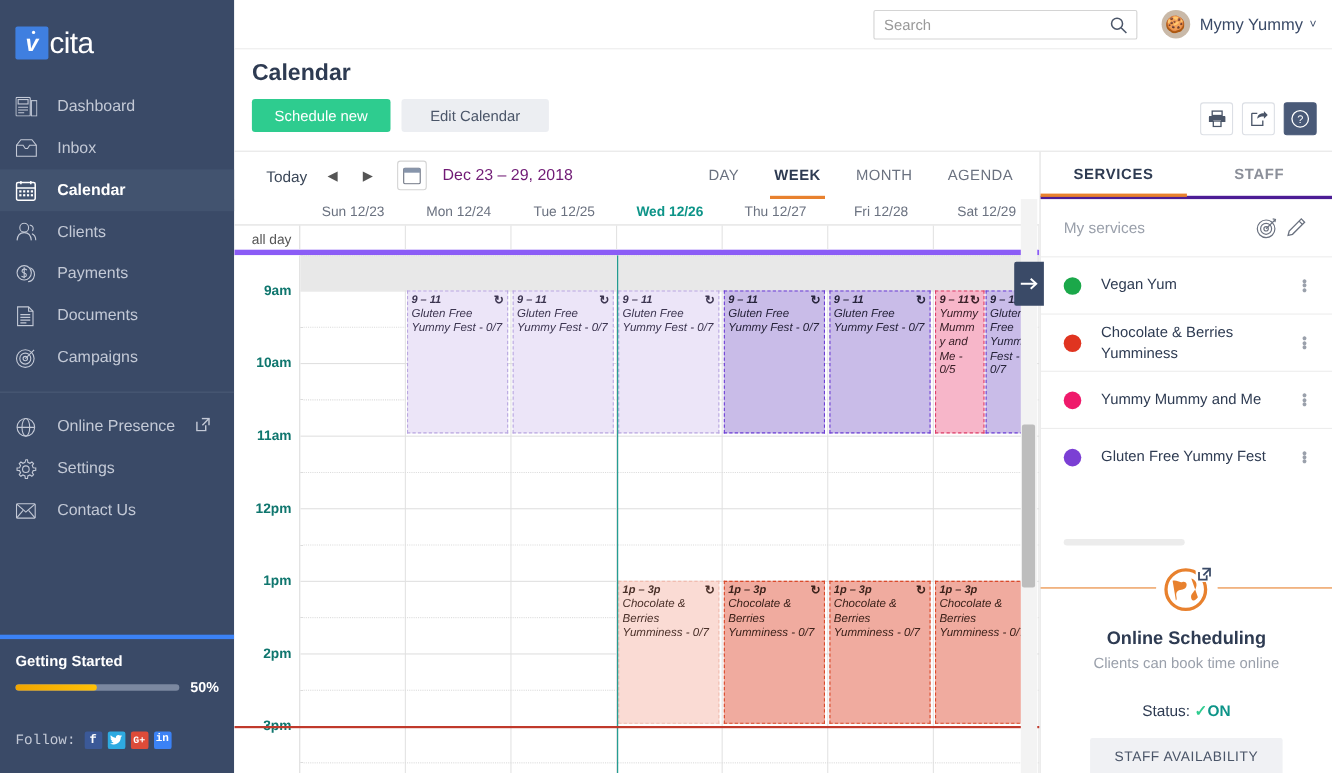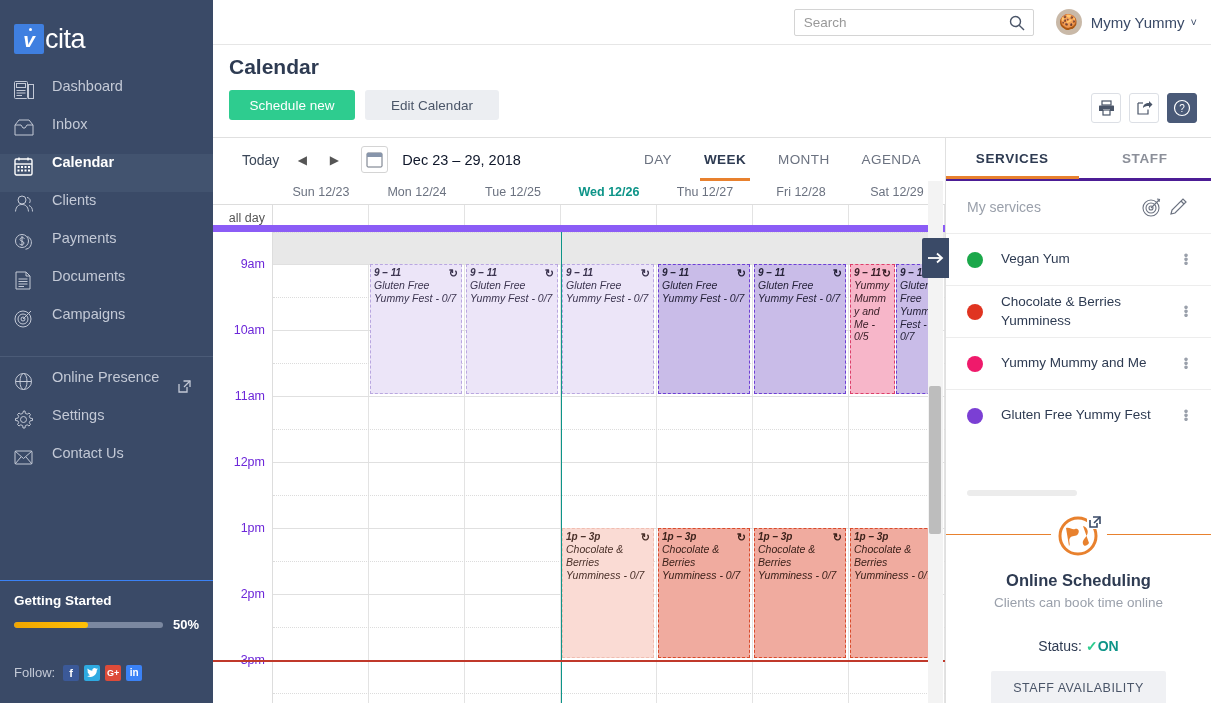--- a/index.html
+++ b/index.html
@@ -22,46 +22,46 @@
     color: #fff; font-size: 21px; font-weight: bold; font-style: italic;
     line-height: 1; position: relative;
   }
   .logo-mark .dot {
     position: absolute; top: 4px; left: 15px; width: 3px; height: 3px;
     background: #fff; border-radius: 50%;
   }
   .logo-text { color: #fff; font-size: 27px; letter-spacing: -0.5px; margin-left: 1px; }
 
   .nav-item {
-    display: flex; align-items: flex-start; height: 38px; padding-left: 14px;
+    display: flex; align-items: center; height: 38px; padding-left: 14px;
     font-size: 14.5px; color: #c3c9d6; cursor: pointer; position: relative;
   }
   .nav-item.active { background: #42536f; color: #fff; font-weight: bold; }
   .nav-ico {
     width: 30px; height: 24px; display: flex; align-items: center;
     justify-content: flex-start; flex: 0 0 30px;
   }
   .nav-ico svg { display: block; }
   .nav-label { margin-left: 8px; }
   .nav-ext { position: absolute; right: 22px; top: 50%; transform: translateY(-50%); }
   .nav-divider { height: 1px; background: #4b5b77; margin: 12px 0 12px 0; }
 
   .getting-started {
     position: absolute; left: 0; bottom: 61px; width: 213px;
-    border-top: 1px solid #3b82f6; padding: 12px 14px 10px 14px;
+    border-top: 4px solid #3b82f6; padding: 12px 14px 10px 14px;
   }
   .gs-title { font-size: 13.5px; color: #fff; font-weight: bold; margin-bottom: 9px; }
   .gs-row { display: flex; align-items: center; }
   .gs-bar { flex: 1; height: 6px; border-radius: 3px; background: #7b88a0; overflow: hidden; }
   .gs-fill { height: 100%; width: 50%; background: linear-gradient(90deg,#f0a500,#ffc107); border-radius: 3px; }
   .gs-pct { margin-left: 10px; font-size: 13px; color: #fff; font-weight: bold; }
 
   .follow-row {
     position: absolute; left: 0; bottom: 0; width: 213px; height: 61px;
-    display: flex; align-items: center; padding-left: 14px; gap: 5px;
+    display: flex; align-items: center; padding-left: 14px; gap: 5px; font-family: Liberation Mono, monospace;
   }
   .follow-label { font-size: 13px; color: #c3c9d6; margin-right: 3px; }
   .soc { width: 16px; height: 16px; border-radius: 2px; color: #fff;
     font-size: 11px; font-weight: bold; display: flex; align-items: center; justify-content: center; cursor: pointer; }
   .soc.fb { background: #3b5998; }
   .soc.tw { background: #2eaae1; }
   .soc.gp { background: #dd4b39; font-size: 9px; }
   .soc.li { background: #3b82f6; font-size: 10px; }
 
   
@@ -124,21 +124,21 @@
   .tb-arrow {
     margin-left: 14px; width: 18px; height: 18px; display: flex;
     align-items: center; justify-content: center; cursor: pointer;
     color: #555; font-size: 12px;
   }
   .tb-calico {
     margin-left: 18px; width: 27px; height: 27px; border: 1px solid #d4d4d4;
     border-radius: 3px; display: flex; align-items: center; justify-content: center;
     cursor: pointer; background: #fff;
   }
-  .tb-range { margin-left: 14px; font-size: 14.5px; color: #0f172a; }
+  .tb-range { margin-left: 14px; font-size: 14.5px; color: #701a75; }
   .tb-views { margin-left: auto; display: flex; align-items: center; height: 100%; padding-right: 8px; }
   .view-btn {
     font-size: 13.5px; color: #6b7280; letter-spacing: 0.4px; cursor: pointer;
     padding: 0 16px; height: 100%; display: flex; align-items: center; position: relative;
   }
   .view-btn.active { color: #2e3b52; font-weight: bold; }
   .view-btn.active::after {
     content: ""; position: absolute; left: 12px; right: 12px; bottom: 0;
     height: 3px; background: #e8812e;
   }
@@ -154,38 +154,39 @@
   }
   .dh-spacer { width: 60px; flex: 0 0 60px; }
   .dh-cell {
     flex: 1 1 0; text-align: center; font-size: 12.5px; color: #6b7280;
     line-height: 22px;
   }
   .dh-cell.today { color: #0d9488; font-weight: bold; }
 
   .allday-row {
     position: absolute; left: 0; top: 24px; width: 732px; height: 27px;
-    border-bottom: 7px solid #8b5cf6; display: flex;
+    border-bottom: 5px solid #8b5cf6; display: flex;
   }
   .ad-label {
     width: 60px; flex: 0 0 60px; text-align: right; padding-right: 7px;
     font-size: 12.5px; color: #555; line-height: 26px; border-right: 1px solid #ddd;
   }
   .ad-cell { flex: 1 1 0; border-right: 1px solid #e3e3e3; }
 
   .grid-scroll {
     position: absolute; left: 0; top: 51px; width: 732px; height: 471px;
     overflow: hidden;
   }
   .grid-inner { position: relative; width: 732px; height: 560px; }
   .time-col { position: absolute; left: 0; top: 0; width: 60px; height: 560px;
     border-right: 1px solid #ddd; background: #fff; z-index: 3; }
   .time-lbl {
-    position: absolute; right: 7px; font-size: 12.5px; color: #6d28d9;
+    position: absolute; right: 7px; font-size: 12.5px; color: #0f766e;
     transform: translateY(-7px);
+    font-weight: bold;
   }
   .days-area { position: absolute; left: 60px; top: 0; width: 672px; height: 560px; }
   .day-col {
     position: absolute; top: 0; width: 93.4px; height: 560px;
     border-right: 1px solid #e3e3e3;
   }
   .hline { position: absolute; left: 60px; width: 672px; height: 0;
     border-top: 1px solid #e0e0e0; }
   .hline.half { border-top: 1px dotted #dcdcdc; }
   .shade-band {

